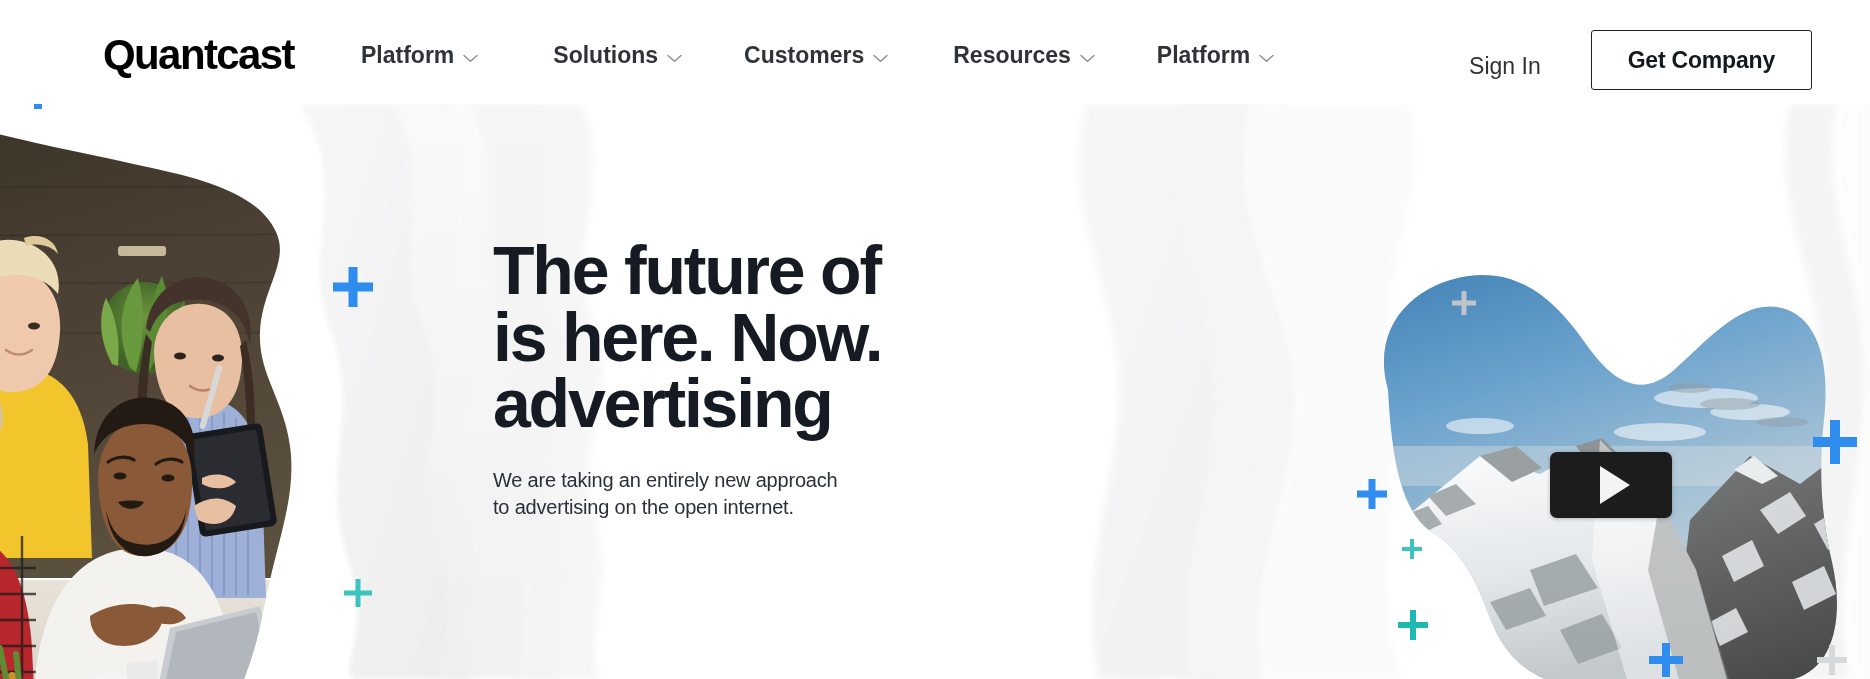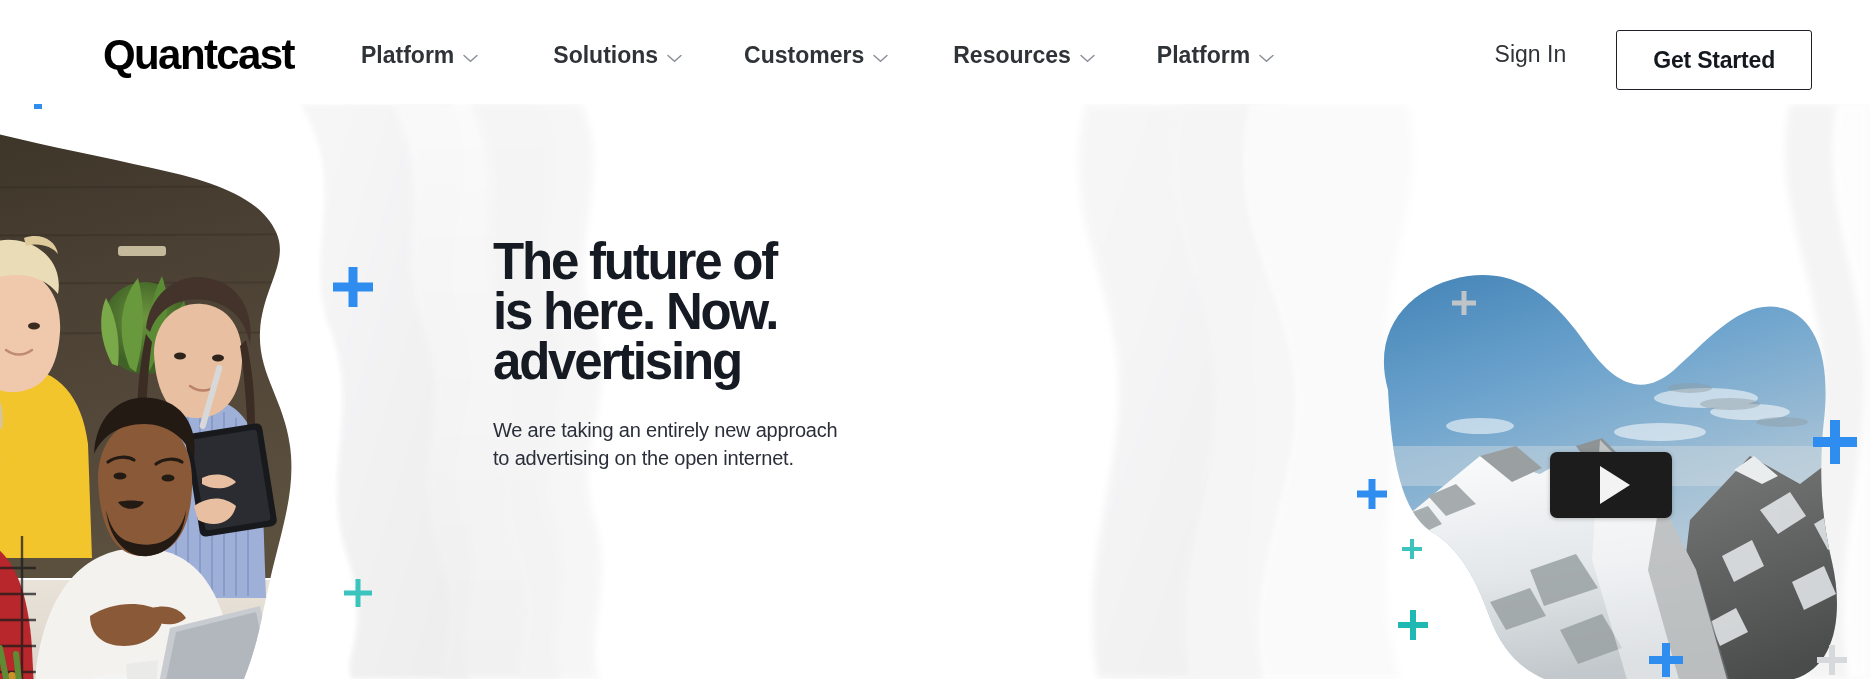--- a/index.html
+++ b/index.html
@@ -76,20 +76,21 @@
     position: relative;
     top: 3px;
   }
   .chev svg { display: block; }
 
   .actions {
     position: absolute;
     right: 75px;
     top: 30px;
     display: flex;
+    align-items: center;
   }
   .signin {
     font-size: 23px;
     color: #2f3237;
     font-weight: 400;
     margin-right: 50px;
     cursor: pointer;
     line-height: 1;
     padding-top: 13px;
     white-space: nowrap;
@@ -113,21 +114,21 @@
   
   .hero-text {
     position: absolute;
     left: 493px;
     top: 237px;
     z-index: 30;
     width: 620px;
   }
   .headline {
     font-family: "Liberation Sans", sans-serif;
-    font-size: 51px;
+    font-size: 68px;
     line-height: 0.98;
     font-weight: 700;
     letter-spacing: -2.2px;
     color: #151a23;
   }
   .subtext {
     margin-top: 30px;
     font-size: 20px;
     line-height: 1.38;
     font-weight: 400;
@@ -558,21 +559,21 @@
         <span class="chev">
             <svg width="15" height="9" viewBox="0 0 15 9">
               <path d="M1 1.4 L7.5 7.2 L14 1.4" stroke="#8a8f96" stroke-width="1.4" fill="none" stroke-linecap="round"></path>
             </svg>
           </span>
       </div>
     </nav>
 
     <div class="actions">
       <div class="signin">Sign In</div>
-      <button class="btn-started">Get Started</button>
+      <button class="btn-started">Get Company</button>
     </div>
   </div>
 
   <div id="plus-layer">
       <div class="plus" style="left: 21px; top: 75px; width: 34px; height: 34px; color: rgb(46, 141, 239);">
         <span class="h" style="height: 8px;"></span>
         <span class="v" style="width: 8px;"></span>
       </div>
       <div class="plus" style="left: 333px; top: 267px; width: 40px; height: 40px; color: rgb(46, 141, 239);">
         <span class="h" style="height: 9px;"></span>

